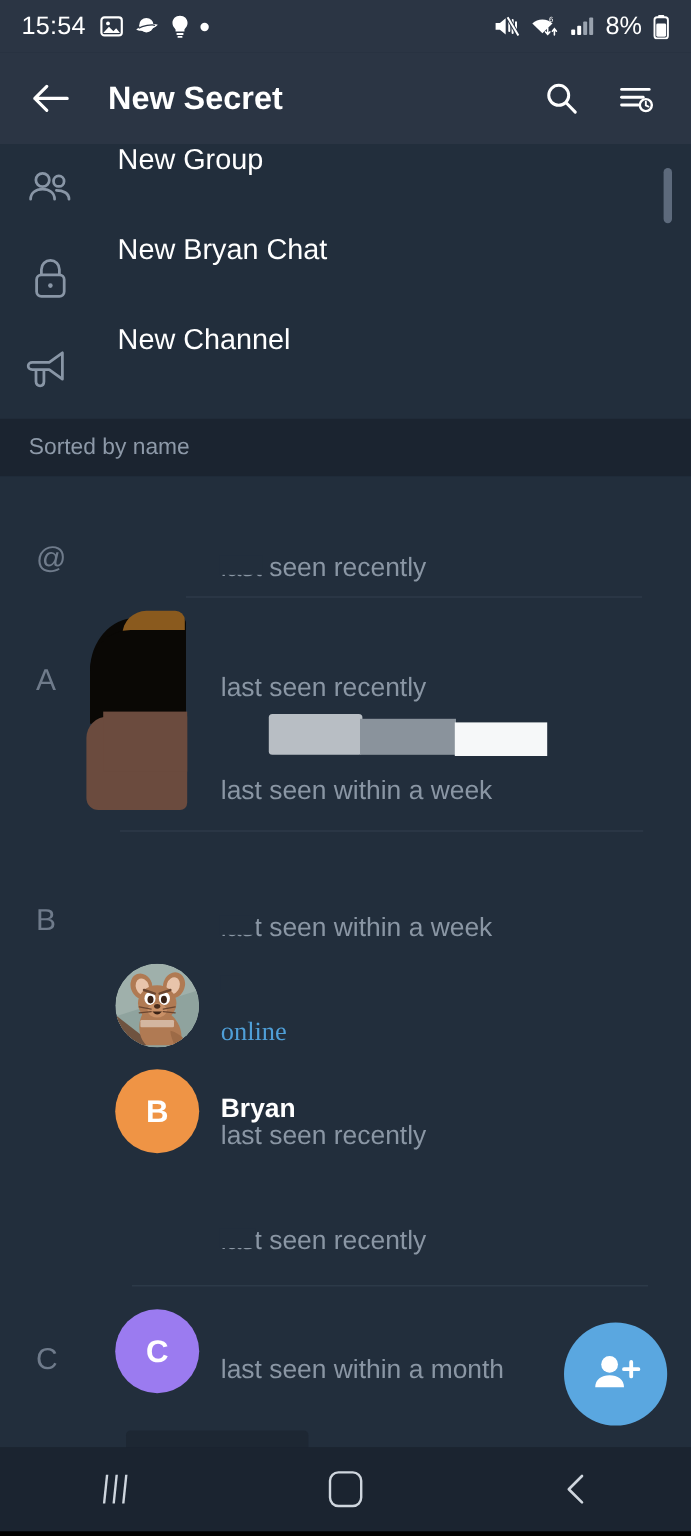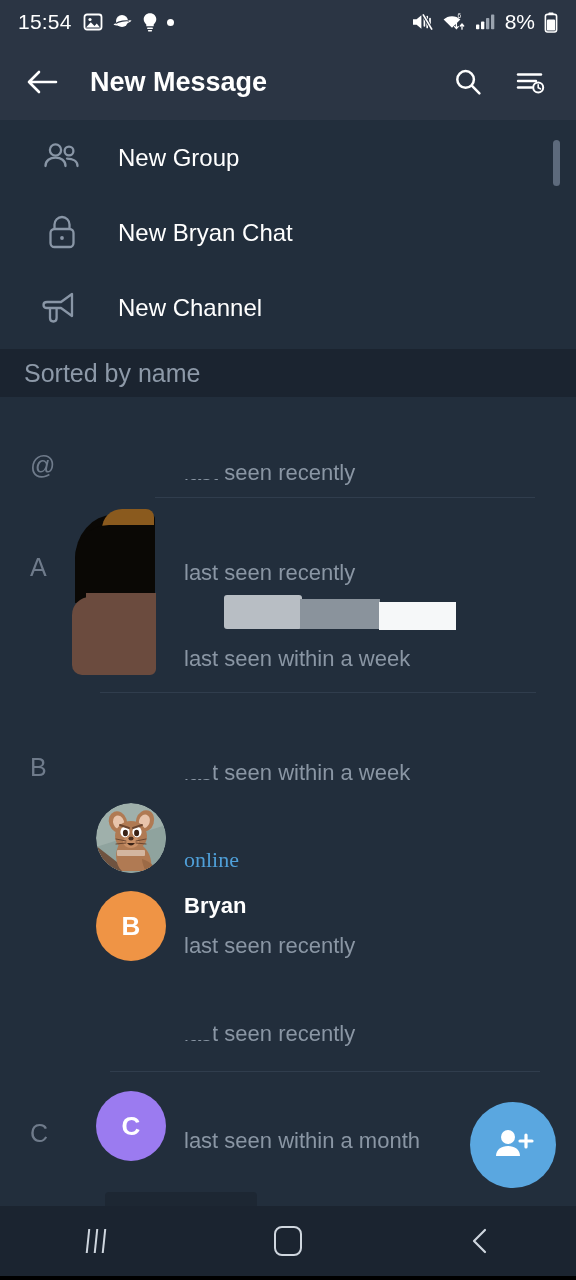--- a/index.html
+++ b/index.html
@@ -92,22 +92,21 @@
   
   #menu {
     position: absolute;
     top: 120px; left: 0;
     width: 576px;
     background: #222e3c;
   }
   .menu-row {
     height: 75px;
     display: flex;
-    align-items: center;
-    padding-left: 38px;
+    padding-left: 18px;
     box-sizing: border-box;
   }
   .menu-icon {
     width: 48px;
     display: flex; align-items: center; justify-content: center;
     flex: 0 0 48px;
   }
   .menu-label {
     color: #ffffff;
     font-size: 24px;
@@ -131,21 +130,21 @@
     top: 349px; left: 0;
     width: 576px; height: 48px;
     background: #1b2430;
     display: flex;
     align-items: center;
     padding-left: 24px;
     box-sizing: border-box;
   }
   #sorted-bar span {
     color: #8d99a8;
-    font-size: 25px;
+    font-size: 19px;
   }
 
   
   #list {
     position: absolute;
     top: 397px; left: 0;
     width: 576px;
     height: 813px;
     background: #222e3c;
     overflow: hidden;
@@ -297,21 +296,21 @@
       </svg>
     </div>
   </div>
 
   <div id="appbar">
     <div id="back-btn">
       <svg width="32" height="28" viewBox="0 0 32 28">
         <path d="M30 14 L3 14 M13 4 L3 14 L13 24" stroke="#ffffff" stroke-width="2.6" fill="none" stroke-linecap="round" stroke-linejoin="round"></path>
       </svg>
     </div>
-    <div id="appbar-title">New Message</div>
+    <div id="appbar-title">New Secret</div>
     <div class="appbar-action">
       <svg width="30" height="30" viewBox="0 0 30 30">
         <circle cx="12.6" cy="12.4" r="8.3" fill="none" stroke="#ffffff" stroke-width="2.5"></circle>
         <path d="M18.8 18.6 L26.4 26.4" stroke="#ffffff" stroke-width="2.5" stroke-linecap="round"></path>
       </svg>
     </div>
     <div class="appbar-action" id="sort-btn">
       <svg width="30" height="28" viewBox="0 0 30 28">
         <path d="M3 6.5 L26 6.5" stroke="#ffffff" stroke-width="2.4" stroke-linecap="round"></path>
         <path d="M3 13 L21 13" stroke="#ffffff" stroke-width="2.4" stroke-linecap="round"></path>
@@ -445,21 +444,21 @@
         </svg>
       </div>
       <div class="contact-status online" style="top:44px;">online</div>
       <div class="redact" style="left:184px; top:10px; width:16px; height:12px; background:#222e3c;"></div>
     </div>
 
     <div class="contact-row" style="top:494px;">
       <div class="avatar" style="top:0; background:#ef9445;">
         <span>B</span>
       </div>
-      <div class="contact-name" style="top:2px;text-align:center;">Bryan</div>
+      <div class="contact-name" style="top:20px;text-align:center;">Bryan</div>
       <div class="contact-status" style="top:42px;">last seen recently</div>
     </div>
 
     <div class="contact-row" style="top:581px;">
       <div class="contact-status" style="top:43px;">last seen recently</div>
       <div class="redact" style="left:183px; top:46px; width:30px; height:16px; background:#222e3c;"></div>
     </div>
 
     <div class="divider" style="left:110px; top:674px; width:430px;"></div>
 

